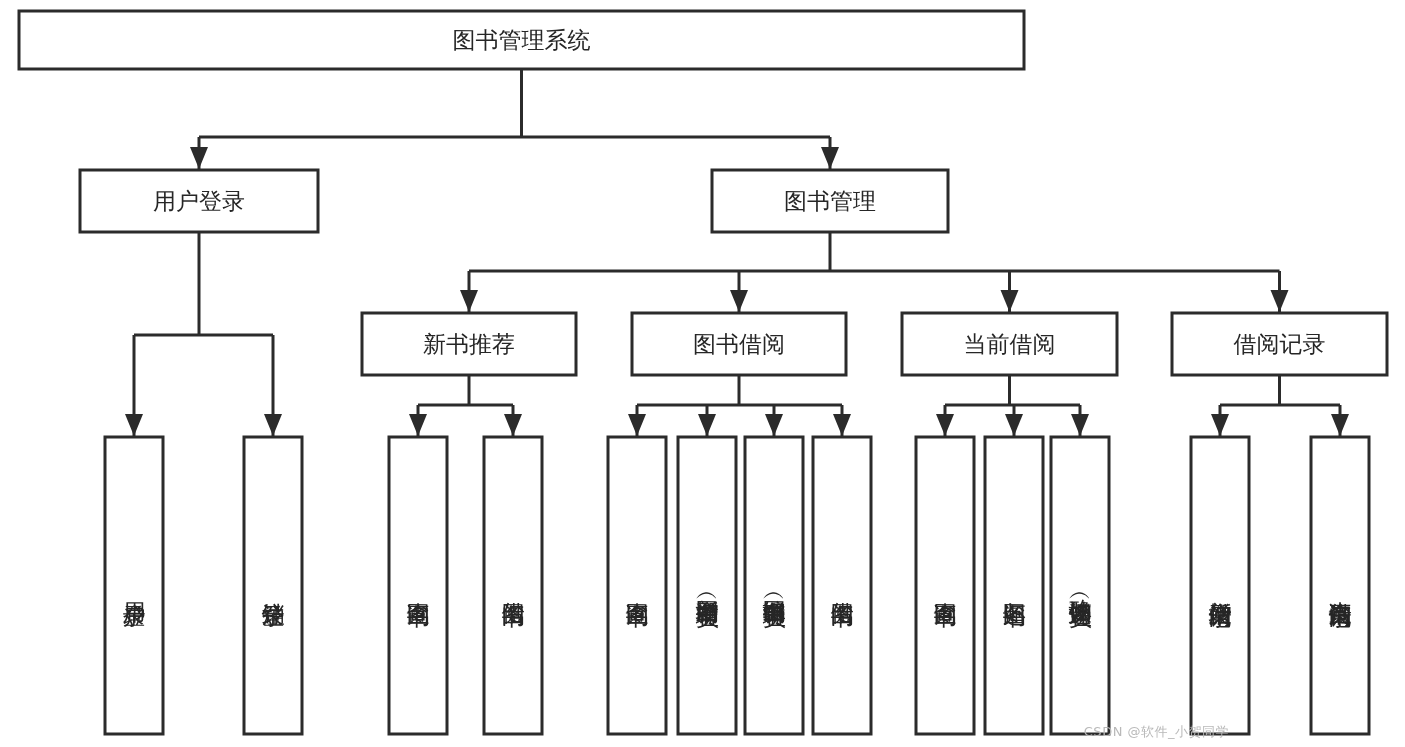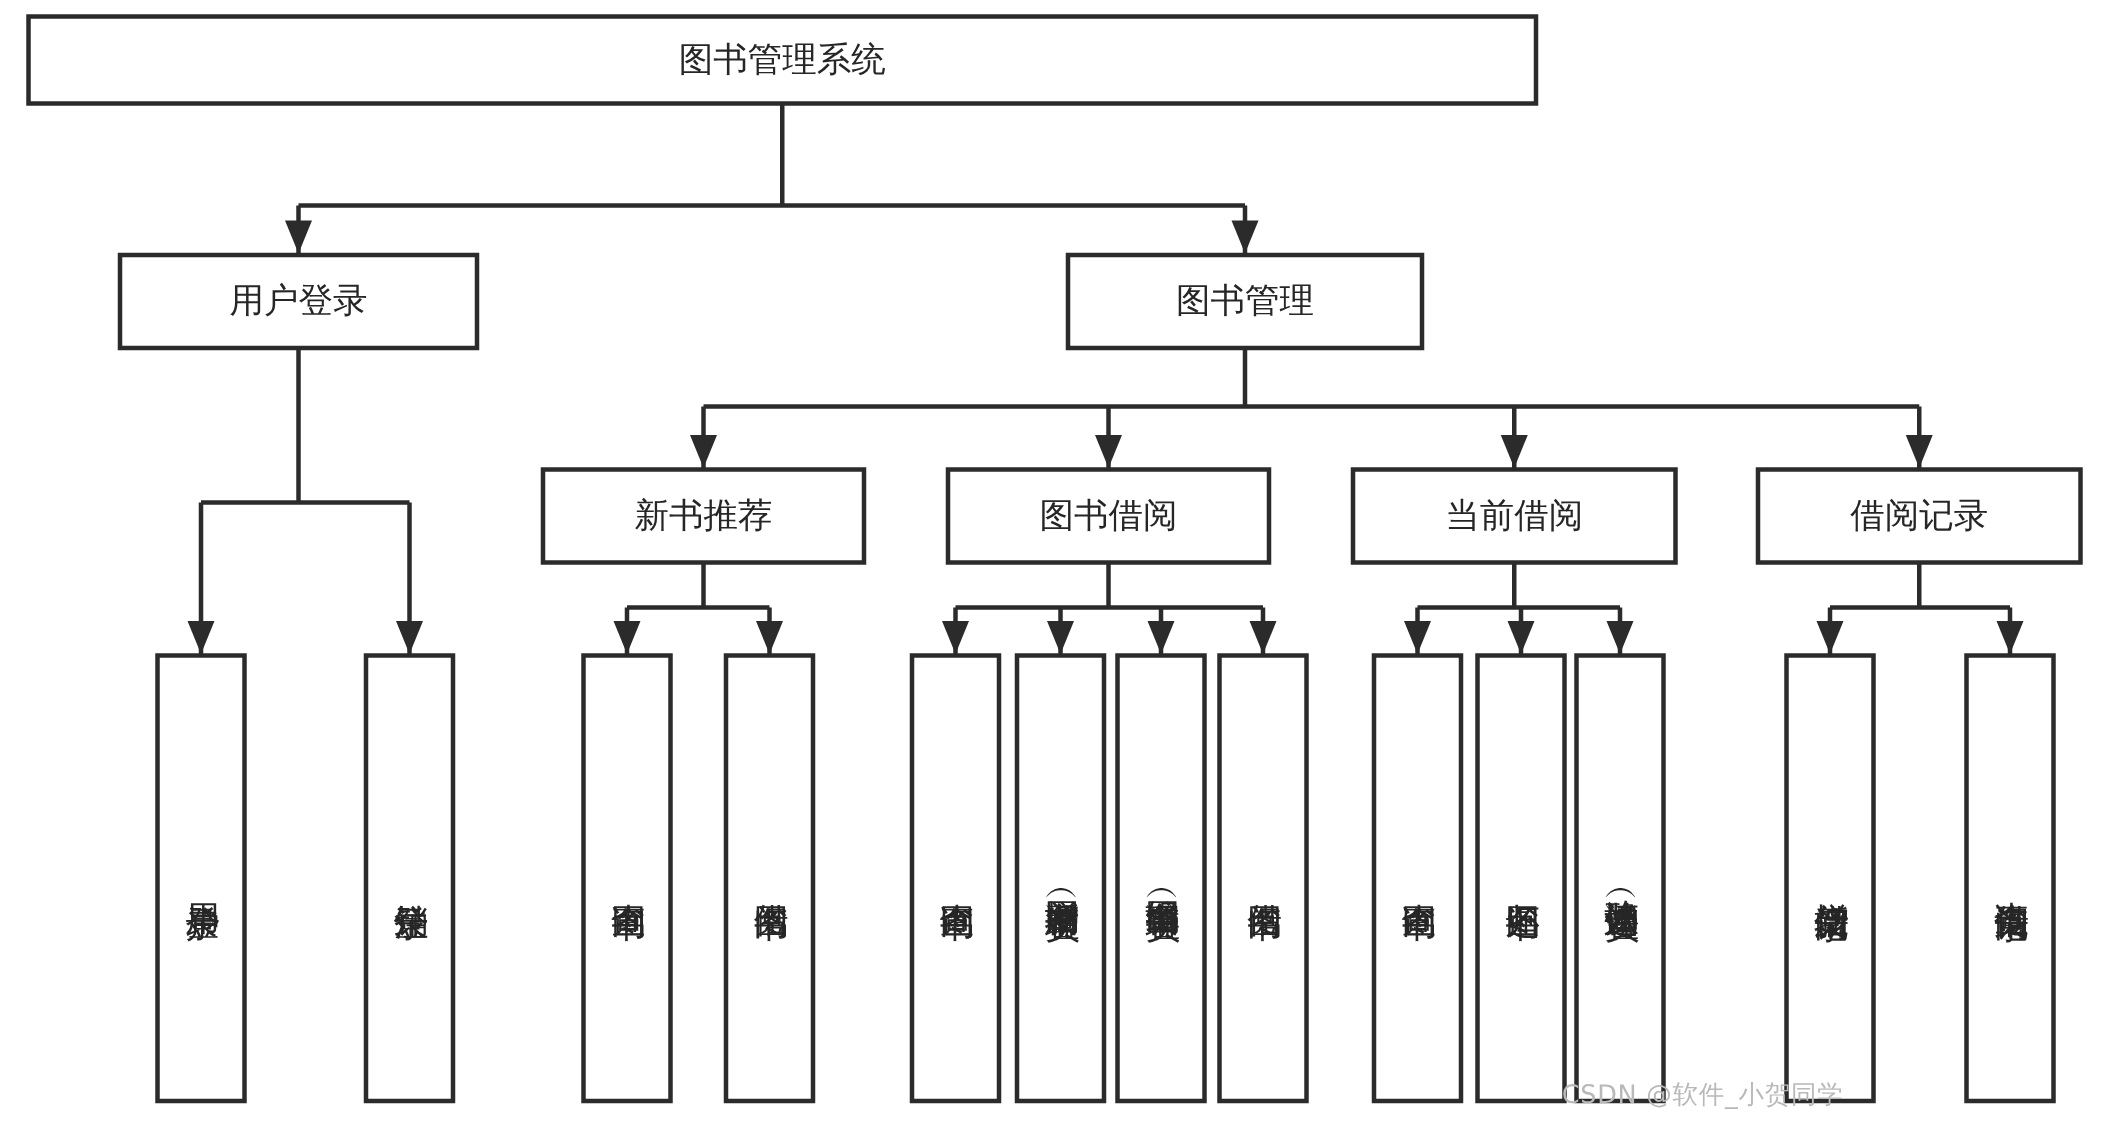--- a/index.html
+++ b/index.html
@@ -47,21 +47,21 @@
     font-size: 23px;
     fill: #262626;
     text-anchor: middle;
     dominant-baseline: middle;
   }
   .watermark-text {
     position: absolute;
     right: 12px;
     bottom: 6px;
     font-family: "DejaVu Sans", "Liberation Sans", sans-serif;
-    font-size: 17px;
+    font-size: 13px;
     color: #b9b9b9;
     letter-spacing: 0.5px;
     white-space: nowrap;
     pointer-events: none;
   }
   .vlabel {
     position: absolute;
     writing-mode: vertical-rl;
     text-orientation: upright;
     font-family: "DejaVu Sans", "Liberation Sans", sans-serif;

